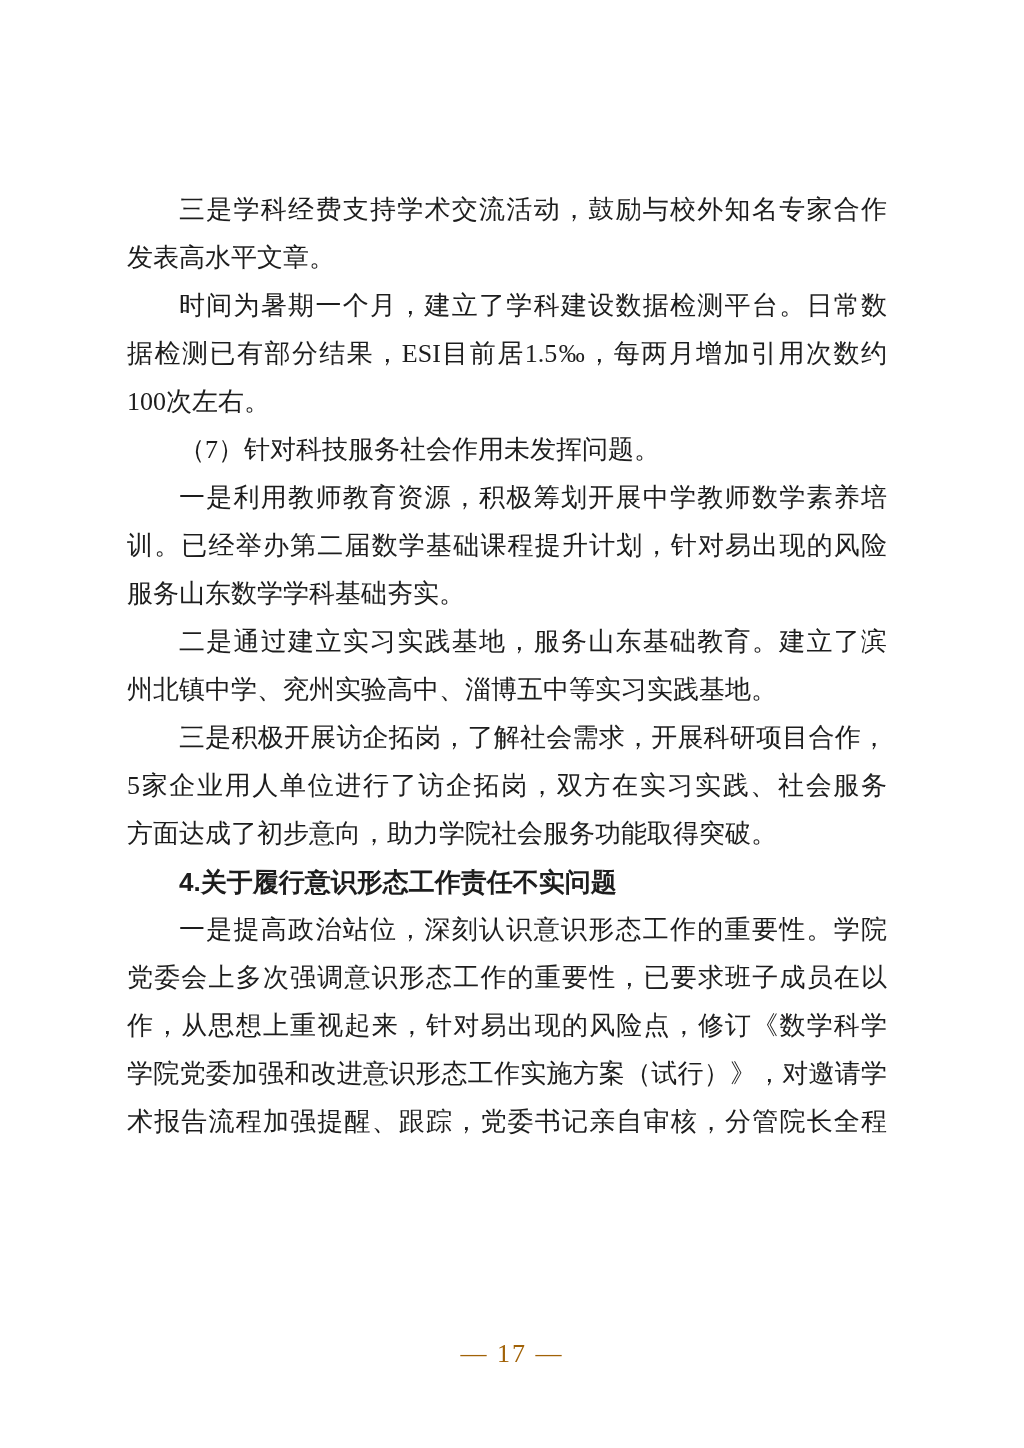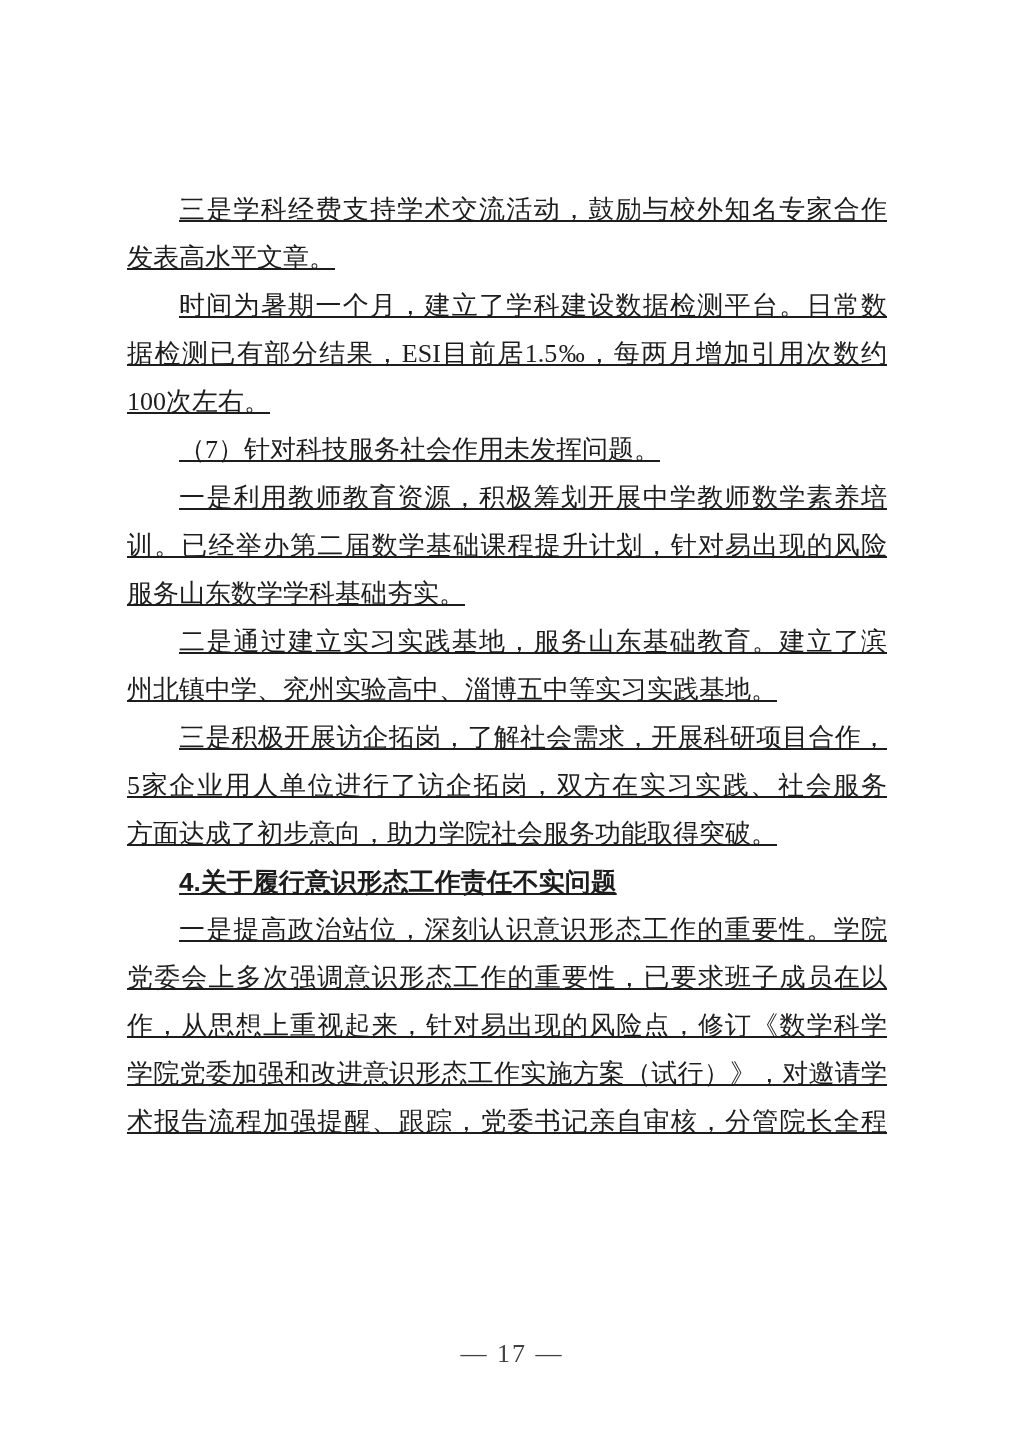--- a/index.html
+++ b/index.html
@@ -9,21 +9,20 @@
     font-family: "Liberation Serif", "DejaVu Serif", serif;
     color: #1d1d1d;
     overflow: hidden;
     position: relative;
   }
   .doc-body {
     position: absolute;
     left: 127px;
     top: 186px;
     width: 760px;
-    text-decoration: underline;
   }
   .line {
     font-size: 26px;
     line-height: 48px;
     height: 48px;
     text-align: justify;
     text-align-last: left;
     overflow: hidden;
   }
   .line.justify { text-align-last: justify; }
@@ -36,21 +35,21 @@
     position: absolute;
     left: 0;
     top: 1334px;
     width: 1024px;
     text-align: center;
   }
   .page-number {
     font-size: 26px;
     line-height: 40px;
     letter-spacing: 2px;
-    color: #404040;
+    color: #a16207;
   }
 </style>
 </head>
 <body>
 
 <main class="doc-body" id="doc-body">
     <div class="paragraph">
       <div class="line indent justify">三是学科经费支持学术交流活动，鼓励与校外知名专家合作</div>
       <div class="line">发表高水平文章。</div>
     </div>

